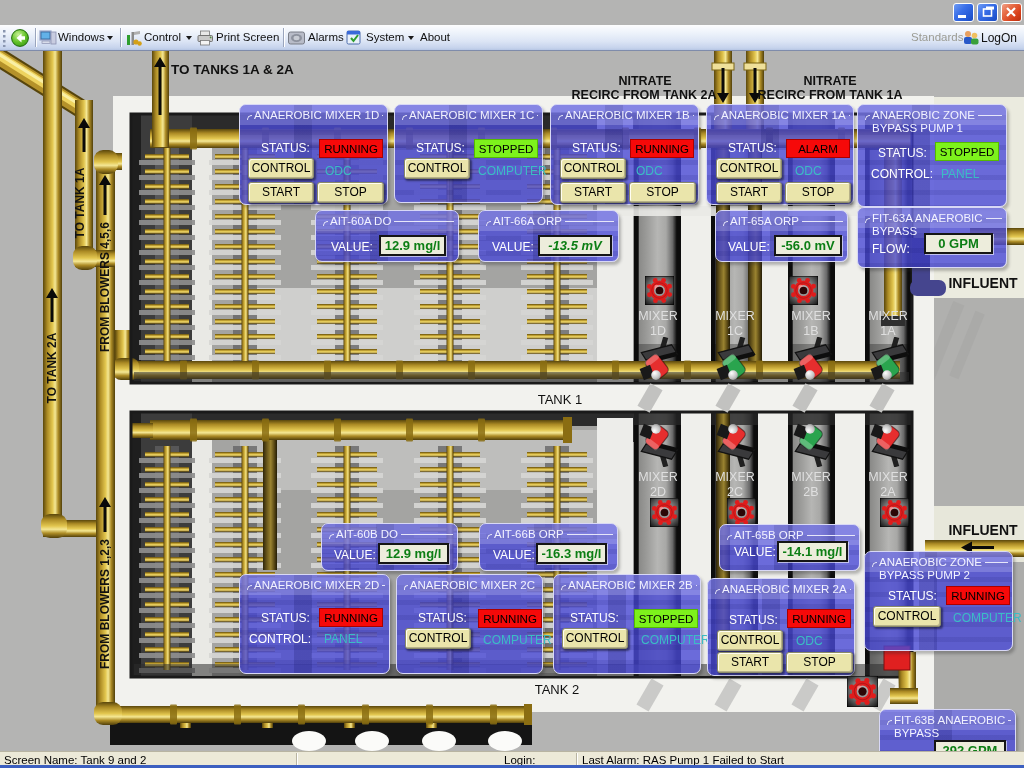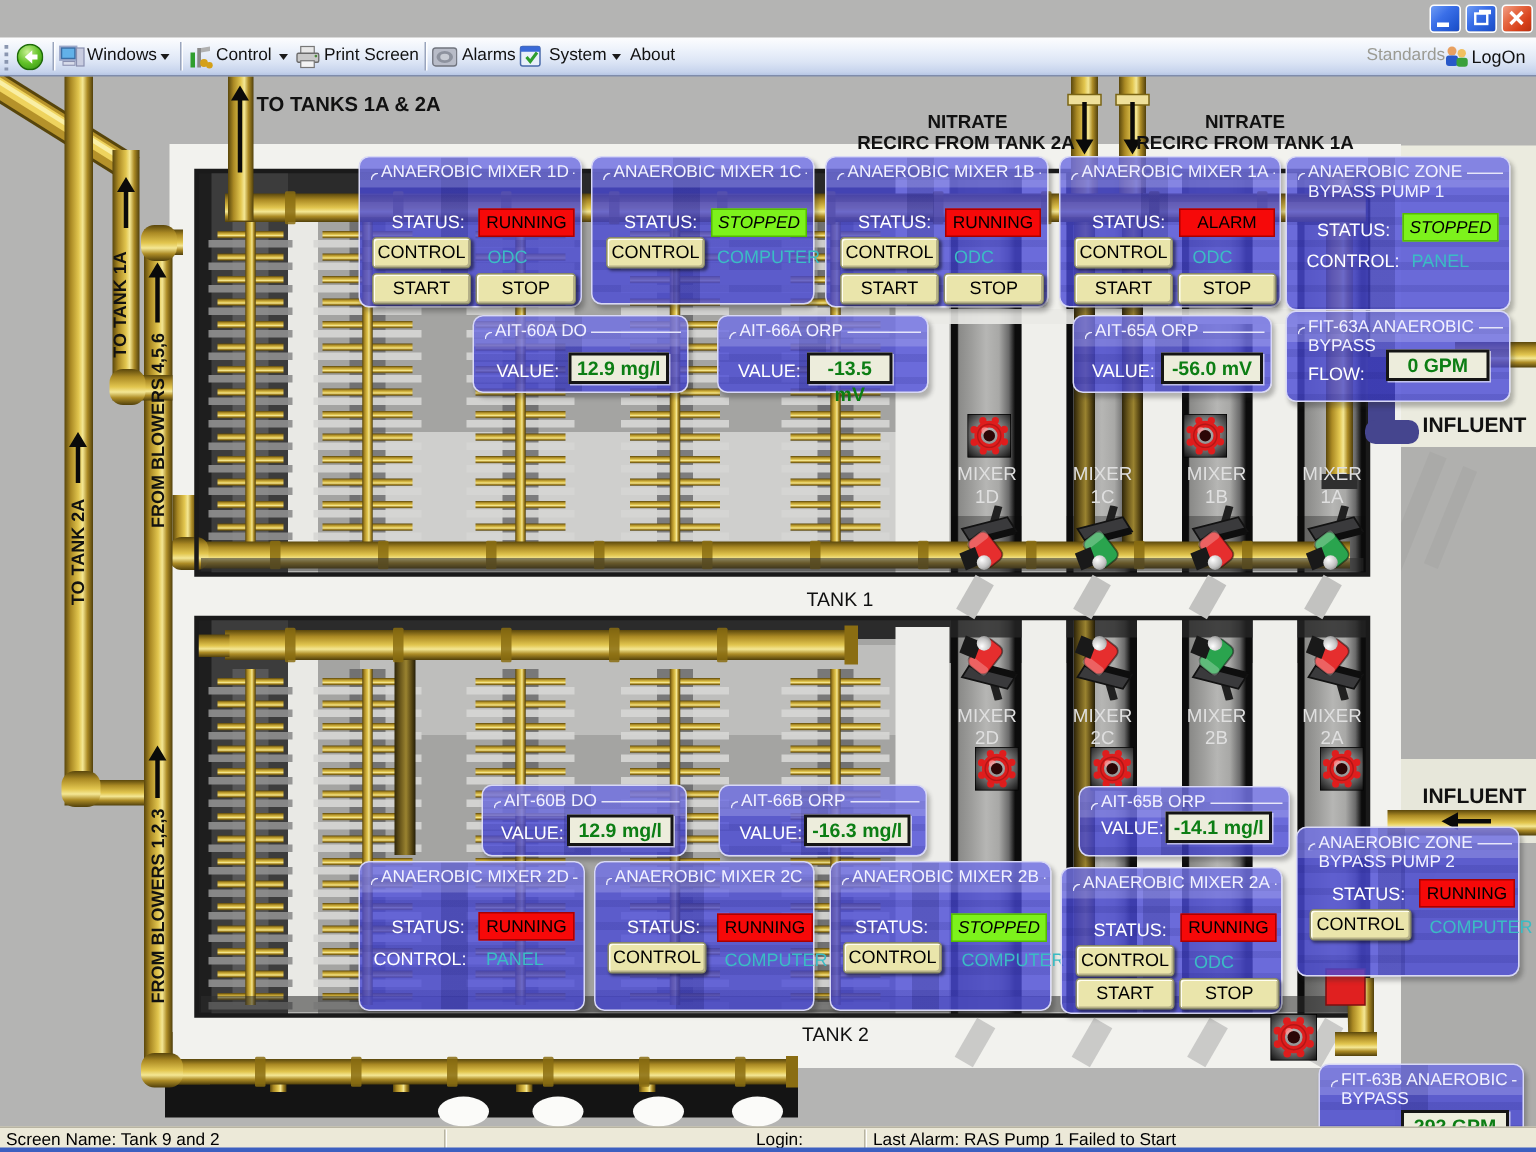--- a/index.html
+++ b/index.html
@@ -31,21 +31,21 @@
 .pnl .cap{position:absolute;left:0;top:0;right:0;height:20px;background:rgba(210,210,255,0.25);border-radius:6px 6px 0 0;}
 .ttl{position:absolute;top:4px;left:7px;right:4px;display:flex;align-items:flex-start;color:#f2f2ff;font-size:11.5px;white-space:nowrap;line-height:13px;}
 .ttl .tx{padding:0 3px 0 2px;}
 .ttl::before{content:"";width:4px;height:4px;border-left:1px solid #e6e6fa;border-top:1px solid #e6e6fa;border-top-left-radius:5px;margin-top:6px;}
 .ttl::after{content:"";flex:1 1 auto;border-top:1px solid #e6e6fa;margin-top:6px;}
 .ttl2{position:absolute;color:#f2f2ff;font-size:11.5px;white-space:nowrap;}
 .lb{position:absolute;color:#ffffff;font-size:12px;white-space:nowrap;}
 .md{position:absolute;color:#3bbcc4;font-size:12px;white-space:nowrap;}
 .sbox{position:absolute;height:19px;width:64px;text-align:center;line-height:19px;font-size:11.5px;color:#000;}
 .sbox.red{background:#f60909;border:1px solid #a00;}
-.sbox.grn{background:#7df21c;border:1px solid #5b0;font-style:italic;}
+.sbox.grn{background:#7df21c;border:1px solid #5b0;}
 .btn{position:absolute;height:21px;background:#eae5ab;border:1px solid #8a8a68;border-radius:3px;box-shadow:inset 1px 1px 0 #fffef2,inset -1px -1px 0 #b5b088,1.5px 1.5px 2px rgba(0,0,0,.45);text-align:center;font-size:12px;color:#000;line-height:19px;}
 .vb{position:absolute;height:21px;background:#ededdc;border:2px solid #151515;color:#0c7e14;font-weight:bold;font-size:13px;text-align:center;line-height:17px;box-shadow:1px 1px 0 rgba(255,255,255,.6);}
 </style>
 </head>
 <body>
 <div id="app">
 
 <svg id="scene" width="1024" height="768" viewBox="0 0 1024 768">
 <defs>
 <linearGradient id="goldH" x1="0" y1="0" x2="0" y2="1">
@@ -999,21 +999,21 @@
  <span class="lb" style="left:15px;top:29px;">VALUE:</span>
  <span class="vb" style="left:63px;top:24px;width:67px;">12.9 mg/l</span>
 </div>
 
 <div class="pnl" style="left:478px;top:210px;width:141px;height:52px;">
  <div class="cap"></div>
  <div class="ttl">
         <span class="tx">AIT-66A ORP</span>
       </div>
  <span class="lb" style="left:13px;top:29px;">VALUE:</span>
- <span class="vb" style="left:59px;top:24px;width:57px;">-13.5 mV</span>
+ <span class="vb" style="left:59px;top:24px;width:74px;font-style:italic;">-13.5 mV</span>
 </div>
 
 <div class="pnl" style="left:715px;top:210px;width:133px;height:52px;">
  <div class="cap"></div>
  <div class="ttl">
         <span class="tx">AIT-65A ORP</span>
       </div>
  <span class="lb" style="left:12px;top:29px;">VALUE:</span>
  <span class="vb" style="left:58px;top:24px;width:68px;">-56.0 mV</span>
 </div>

